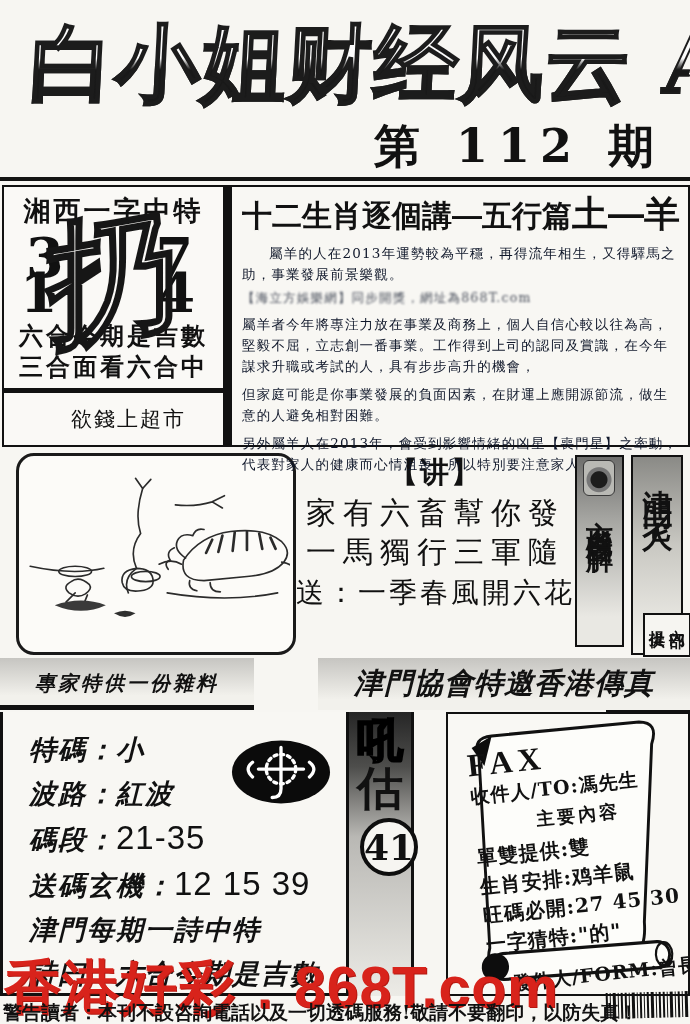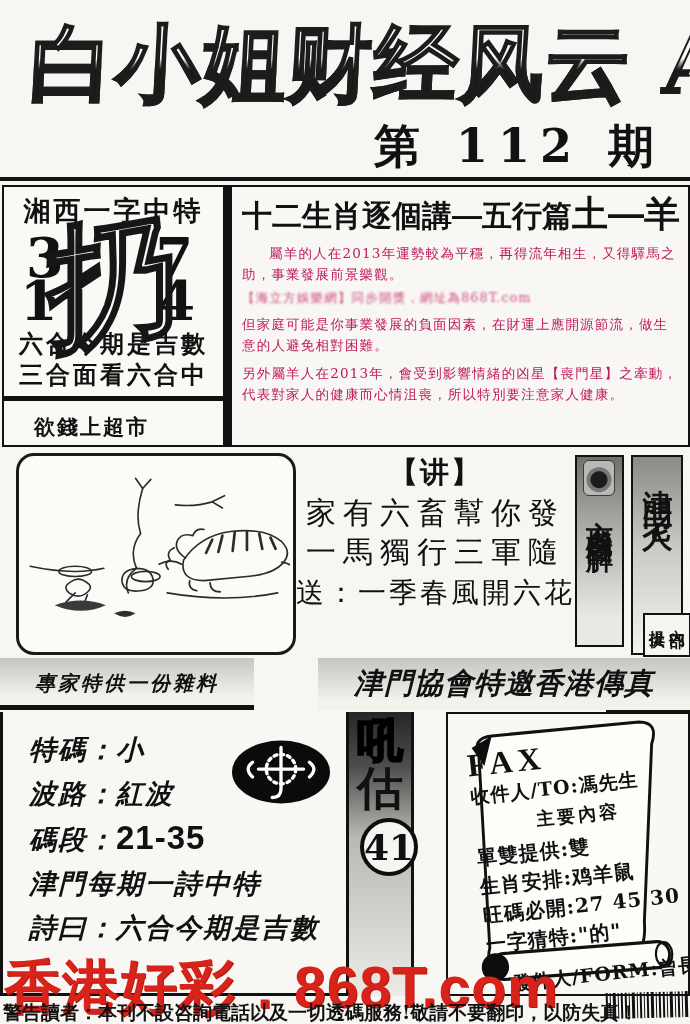--- a/index.html
+++ b/index.html
@@ -35,31 +35,31 @@
   .lb-num.tl { left:22px; top:2px; }
   .lb-num.tr { right:30px; top:2px; }
   .lb-num.bl { left:16px; bottom:0px; }
   .lb-num.br { right:28px; bottom:0px; }
   .lb-big {
     position:absolute; left:50%; top:52%; transform:translate(-50%,-50%) rotate(-10deg) skewX(-10deg);
     font-size:132px; font-weight:bold; color:transparent; -webkit-text-stroke:3px #161616; line-height:1;
   }
   .lb-line { font-size:24px; font-weight:bold; text-align:center; letter-spacing:3px; line-height:31px; }
   .lb-divider { border-top:5px solid #111; margin-top:6px; }
-  .lb-footer { font-size:21px; font-weight:bold; padding:12px 0 4px 30px; letter-spacing:2px; }
+  .lb-footer { font-size:21px; font-weight:normal; padding:12px 0 12px 30px; letter-spacing:2px;text-align:center; }
   .rightcol {
     flex:1; border-top:2px solid #111; border-bottom:2px solid #111;
     border-left:7px solid #111; border-right:2px solid #111;
     padding:3px 8px 0 10px; background:#f8f7f3;
   }
   .z-head { display:flex; justify-content:flex-end; align-items:baseline; font-family:"Liberation Sans","DejaVu Sans",sans-serif; }
   .z-title { font-size:30px; font-weight:900; letter-spacing:0px; white-space:nowrap; }
   .z-element { font-size:36px; font-weight:900; white-space:nowrap; }
   .z-body { margin-top:4px; }
-  .z-body .p { font-size:13.5px; line-height:1.55; letter-spacing:1.2px; color:#be185d; filter:blur(0.45px); margin-bottom:7px; }
+  .z-body .p { font-size:13.5px; line-height:1.55; letter-spacing:1.2px; color:#0f172a; filter:blur(0.45px); margin-bottom:7px; }
   .z-body .p.indent { text-indent:2em; }
   .z-body .p.web { font-size:12.5px; filter:blur(1.1px); opacity:.8; margin-top:-4px; }
   
   .row2 { display:flex; height:202px; margin-top:6px; }
   .artbox { width:282px; margin-left:16px; border:3px solid #1a1a1a; border-radius:18px; background:#fcfbf8; padding:3px; }
   .artbox svg { width:100%; height:100%; }
   .versecol { flex:1; text-align:center; padding-top:0px; }
   .verse-title { font-size:29px; font-weight:bold; letter-spacing:2px; }
   .verse-line { font-size:30px; letter-spacing:7px; line-height:39px; white-space:nowrap; }
   .verse-gift { font-size:28px; letter-spacing:3px; margin-top:3px; white-space:nowrap; }
@@ -83,21 +83,21 @@
   
   .bands { display:flex; justify-content:space-between; height:52px; margin-top:3px; position:relative; }
   .band { background:linear-gradient(180deg,#c6c5c1,#f2f1ec 80%); font-weight:bold; font-style:italic; text-align:center; white-space:nowrap; }
   .band-left { width:254px; font-size:20px; line-height:50px; letter-spacing:3px; border-bottom:5px solid #111; }
   .band-right { width:372px; font-size:29px; line-height:50px; letter-spacing:1px; }
   .band-right-underline { position:absolute; right:0; bottom:-4px; width:84px; height:4px; background:#111; }
   
   .row4 { display:flex; height:284px; position:relative; margin-top:2px; }
   .tipsbox { width:346px; border-left:3px solid #111; border-bottom:3px solid #111; padding:16px 0 0 26px; position:relative; background:#f8f7f3; }
   .tip-line { font-size:27px; font-weight:bold; font-style:italic; line-height:44px; letter-spacing:2px; white-space:nowrap; }
-  .tip-line .num { font-family:"Liberation Sans","DejaVu Sans",sans-serif; font-style:normal; font-weight:700; font-size:33px; letter-spacing:1px; }
+  .tip-line .num { font-family:"Liberation Sans","DejaVu Sans",sans-serif; font-style:normal; font-weight:400; font-size:33px; letter-spacing:1px; }
   .oval-logo { position:absolute; right:14px; top:26px; width:102px; height:68px; }
   .midstrip {
     width:68px; border-left:3px solid #111; border-right:3px solid #111;
     background:linear-gradient(180deg,#262626 0px,#4e4e4c 55px,#b9b8b4 125px,#ecebe6 100%);
     display:flex; flex-direction:column; align-items:center; padding-top:4px; position:relative; z-index:1;
   }
   .ms-char { font-size:46px; font-weight:bold; line-height:1.05; }
   .ms-char.light { color:#fff; -webkit-text-stroke:2px #000; }
   .ms-circle {
     width:58px; height:58px; border:4px solid #0e0e0e; border-radius:50%; background:#f6f5f1;
@@ -151,20 +151,21 @@
       </div>
 
       <div class="rightcol">
         <div class="z-head">
           <span class="z-title">十二生肖逐個講—五行篇</span>
           <span class="z-element">土—羊</span>
         </div>
         <div class="z-body">
           <div class="p indent">屬羊的人在2013年運勢較為平穩，再得流年相生，又得驛馬之助，事業發展前景樂觀。</div>
           <div class="p web">【海立方娛樂網】同步開獎，網址為868T.com</div>
+          <div class="p">屬羊者今年將專注力放在事業及商務上，個人自信心較以往為高，堅毅不屈，立志創一番事業。工作得到上司的認同及賞識，在今年謀求升職或考試的人，具有步步高升的機會，</div>
           <div class="p">但家庭可能是你事業發展的負面因素，在財運上應開源節流，做生意的人避免相對困難。</div>
           <div class="p">另外屬羊人在2013年，會受到影響情緒的凶星【喪門星】之牽動，代表對家人的健康而心情沮喪，所以特別要注意家人健康。</div>
         </div>
       </div>
     </div>
 
     <div class="row2">
       <div class="artbox">
         <svg viewBox="0 0 262 168">
           <g stroke="#2b2b2b" stroke-width="1.6" fill="none" stroke-linecap="round">
@@ -219,20 +220,21 @@
       <div class="band band-left">專家特供一份雜料</div>
       <div class="band band-right">津門協會特邀香港傳真</div>
       <div class="band-right-underline"></div>
     </div>
 
     <div class="row4">
       <div class="tipsbox">
         <div class="tip-line"><span>特碼：</span><span>小</span></div>
         <div class="tip-line"><span>波路：</span><span>紅波</span></div>
         <div class="tip-line"><span>碼段：</span><span class="num">21-35</span></div>
+        <div class="tip-line"><span>送碼玄機：</span><span class="num">12 15 39</span></div>
         <div class="tip-line">津門每期一詩中特</div>
         <div class="tip-line"><span>詩曰：</span><span>六合今期是吉數</span></div>
         <svg class="oval-logo" viewBox="0 0 104 68">
           <ellipse cx="52" cy="34" rx="50" ry="32" fill="#0b0b0b"></ellipse>
           <g stroke="#fff" stroke-width="3.4" fill="none" stroke-linecap="round">
             <circle cx="52" cy="31" r="15" stroke-dasharray="3 4"></circle>
             <path d="M52,9 v42 q0,9 -9,9"></path>
             <path d="M29,31 h46"></path>
             <path d="M23,24 q-9,7 0,15"></path>
             <path d="M81,24 q9,7 0,15"></path>

